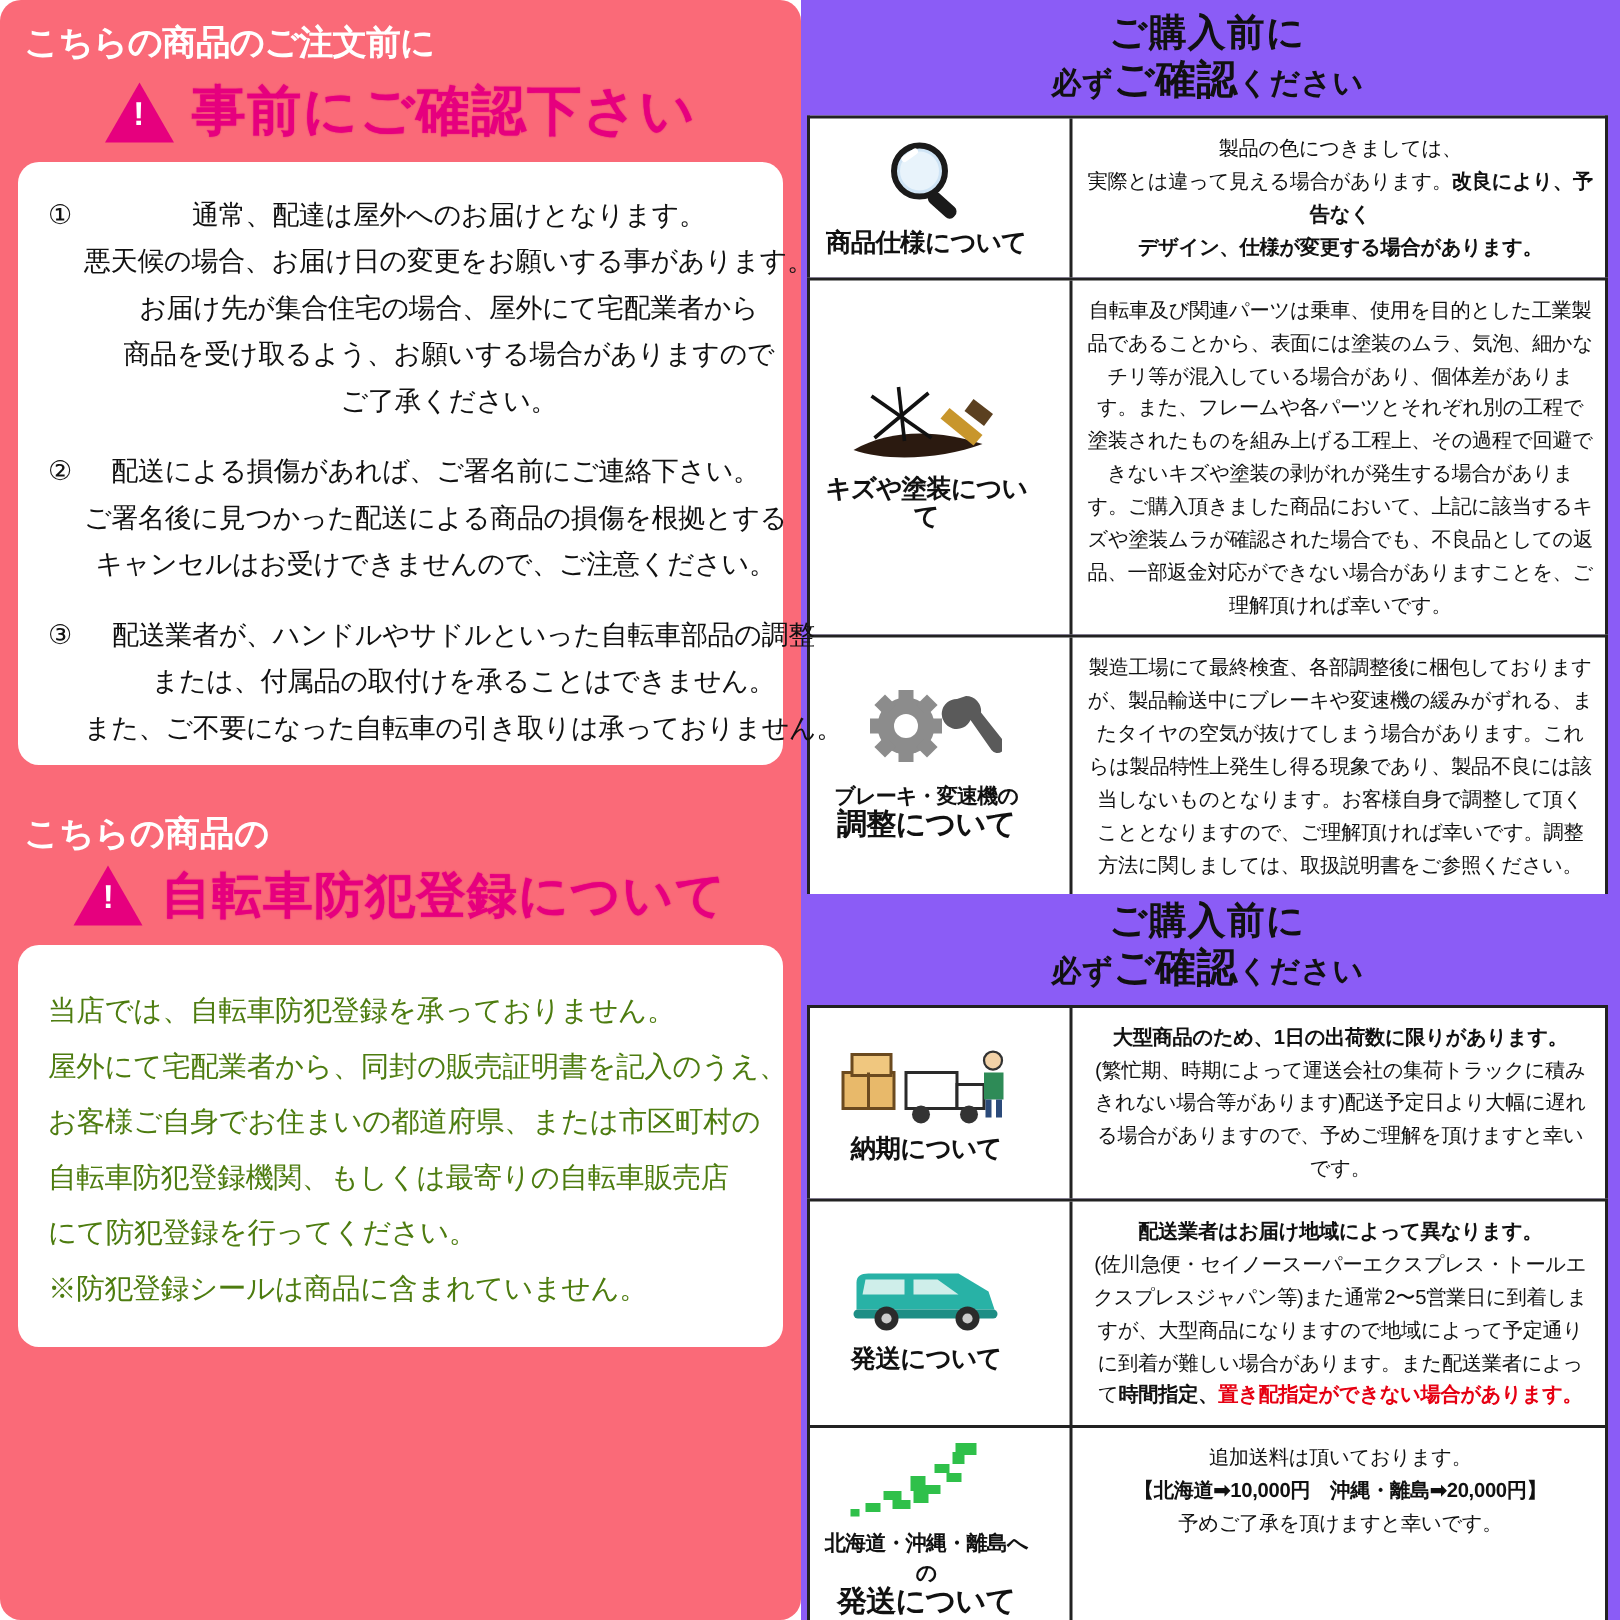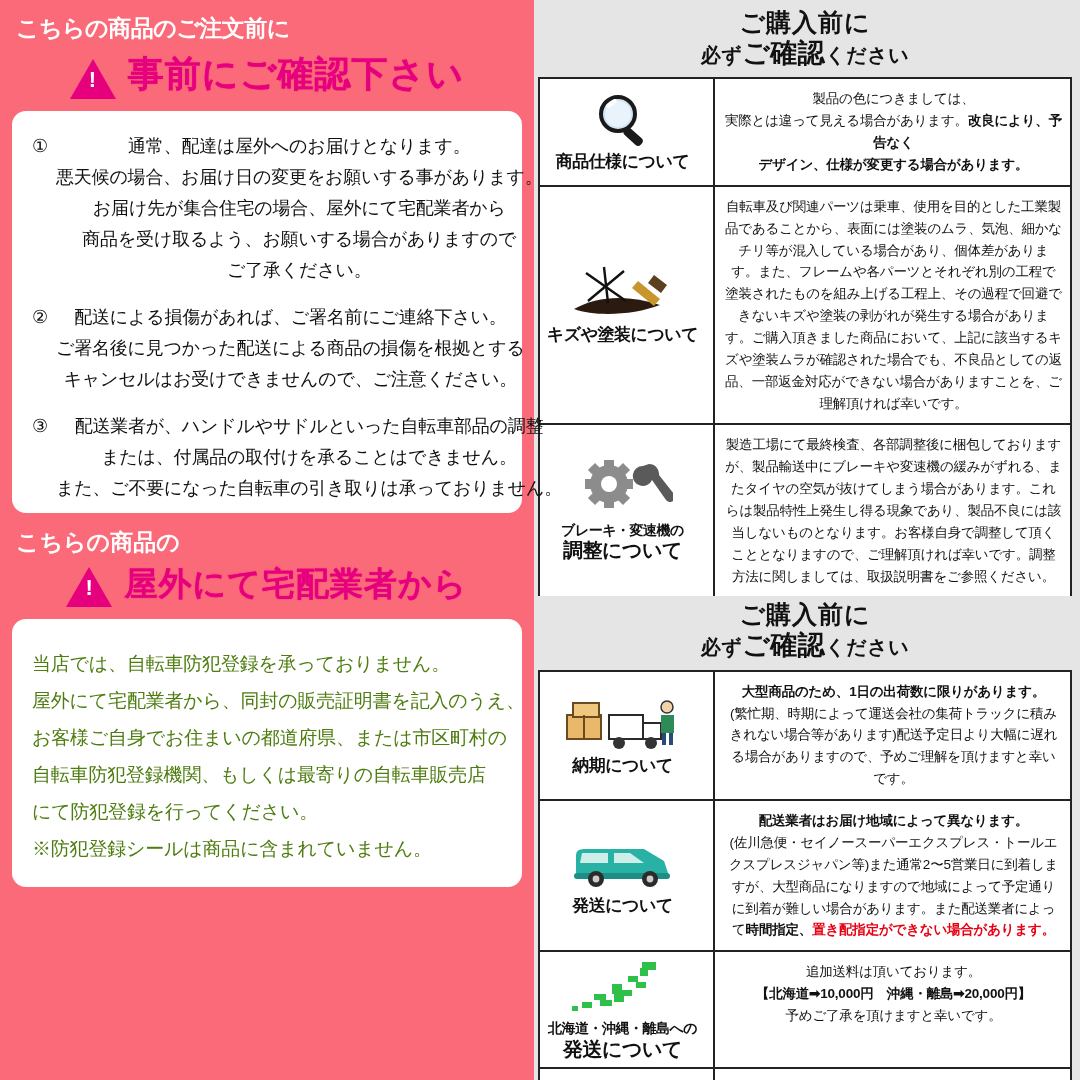--- a/index.html
+++ b/index.html
@@ -10,35 +10,36 @@
     overflow: hidden;
   }
   .page { position: relative; width: 1080px; height: 1080px; display: flex; }
 
   
   .left {
     width: 534px; height: 1080px;
     background: #fa6a78;
     padding: 10px 12px 0 12px;
     position: relative;
+    border-radius: 14px;
   }
   .left-head {
     color: #ffffff;
     font-size: 23px;
     font-weight: bold;
     letter-spacing: -0.5px;
     margin: 3px 0 6px 4px;
   }
   .banner {
     text-align: center;
     margin-bottom: 8px;
   }
   .banner-inner {
     display: inline-flex;
-    align-items: flex-end;
+    align-items: center;
     gap: 12px;
   }
   .warn-tri {
     width: 0; height: 0;
     border-left: 23px solid transparent;
     border-right: 23px solid transparent;
     border-bottom: 40px solid #e6007e;
     position: relative;
   }
   .warn-tri::after {
@@ -89,27 +90,27 @@
     font-size: 19px;
     line-height: 37px;
     color: #4d7c0f;
     white-space: nowrap;
     letter-spacing: -0.2px;
   }
   .left-head2 {
     color: #ffffff;
     font-size: 23px;
     font-weight: bold;
-    margin: 14px 0 4px 4px;
+    margin: 30px 0 4px 4px;
   }
 
   
   .right {
     width: 546px; height: 1080px;
-    background: #e5e5e5;
+    background: #8b5cf6;
     padding: 4px 8px 4px 4px;
   }
   .sec-title {
     text-align: center;
     color: #111;
     font-weight: bold;
     line-height: 1.18;
     padding: 4px 0 8px 0;
   }
   .sec-title .l1 { font-size: 25px; letter-spacing: 1px; }
@@ -118,21 +119,21 @@
   .row {
     display: flex;
     border: 2px solid #222;
     border-bottom: none;
     background: #fff;
   }
   .row.last { border-bottom: 2px solid #222; }
   .icon-cell {
     flex: 0 0 175px;
     border-right: 2px solid #222;
-    padding: 6px 12px 6px 4px;
+    padding: 6px 22px 6px 4px;
     display: flex;
     flex-direction: column;
     align-items: center;
     justify-content: center;
   }
   .icon-art {
     height: 58px;
     display: flex;
     align-items: center;
     justify-content: center;
@@ -203,21 +204,21 @@
           <div class="line">また、ご不要になった自転車の引き取りは承っておりません。</div>
         </div>
       </div>
     </div>
 
     <div class="left-head2">こちらの商品の</div>
 
     <div class="banner">
       <span class="banner-inner">
         <span class="warn-tri"></span>
-        <span class="banner-text small">屋外にて宅配業者から</span>
+        <span class="banner-text small">自転車防犯登録について</span>
       </span>
     </div>
 
     <div class="card second">
       <div class="plain-line">当店では、自転車防犯登録を承っておりません。</div>
       <div class="plain-line">屋外にて宅配業者から、同封の販売証明書を記入のうえ、</div>
       <div class="plain-line">お客様ご自身でお住まいの都道府県、または市区町村の</div>
       <div class="plain-line">自転車防犯登録機関、もしくは最寄りの自転車販売店</div>
       <div class="plain-line">にて防犯登録を行ってください。</div>
       <div class="plain-line">※防犯登録シールは商品に含まれていません。</div>

